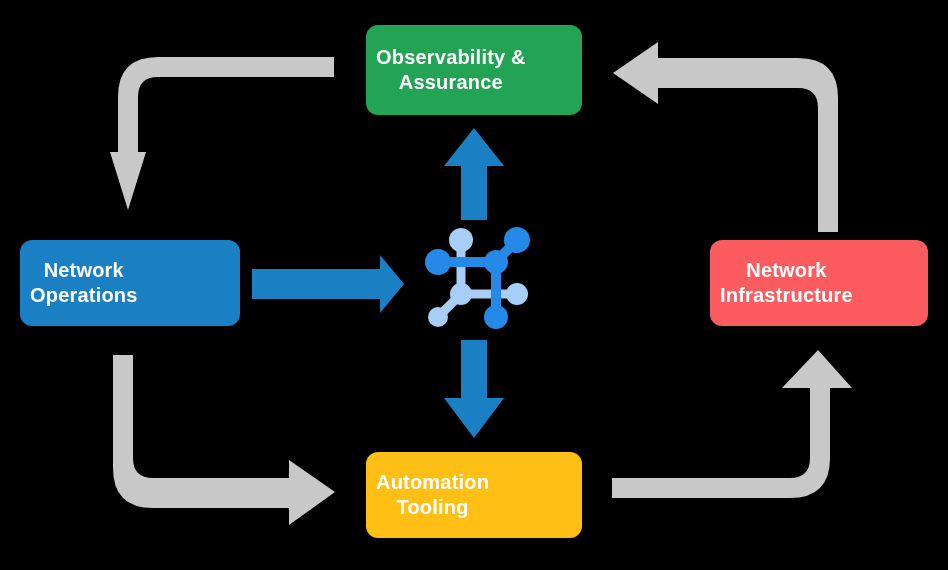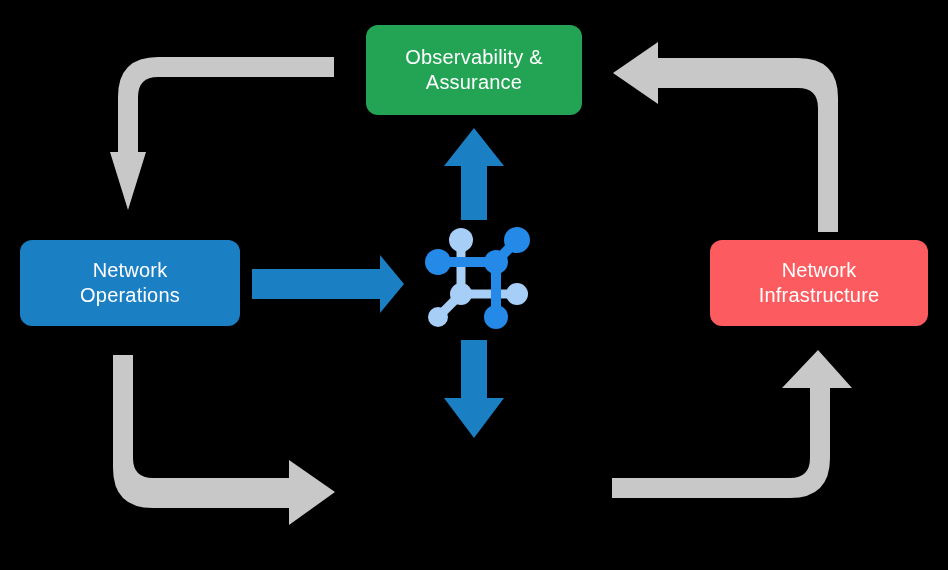--- a/index.html
+++ b/index.html
@@ -17,26 +17,25 @@
     position: relative;
     width: 948px;
     height: 570px;
     background: #000000;
   }
   .node-box {
     position: absolute;
     border-radius: 12px;
     display: flex;
     align-items: center;
-    justify-content: center;
     text-align: center;
     color: #ffffff;
     font-size: 20px;
     line-height: 1.25;
-    font-weight: 400;
+    font-weight: 700;
     letter-spacing: 0.2px;
     box-sizing: border-box;
     padding: 8px 10px;
     white-space: pre-line;
   }
   #box-observability {
     left: 366px; top: 25px; width: 216px; height: 90px;
   }
   #box-network-operations {
     left: 20px; top: 240px; width: 220px; height: 86px;
@@ -188,14 +187,18 @@
   <div class="node-box" id="box-network-operations" style="background:#1B7FC4;">
     <span>Network
 Operations</span>
   </div>
 
   <div class="node-box" id="box-network-infrastructure" style="background:#FC5C60;">
     <span>Network
 Infrastructure</span>
   </div>
 
+  <div class="node-box" id="box-automation-tooling" style="background:#FFBF14;">
+    <span>Automation
+Tooling</span>
+  </div>
 
 </div>
 
 </body></html>

